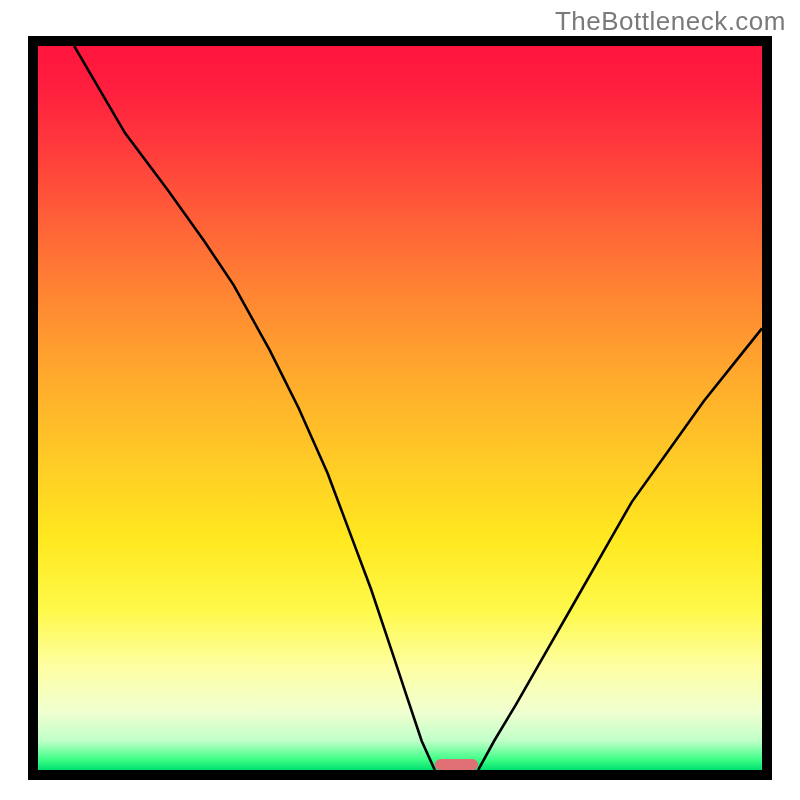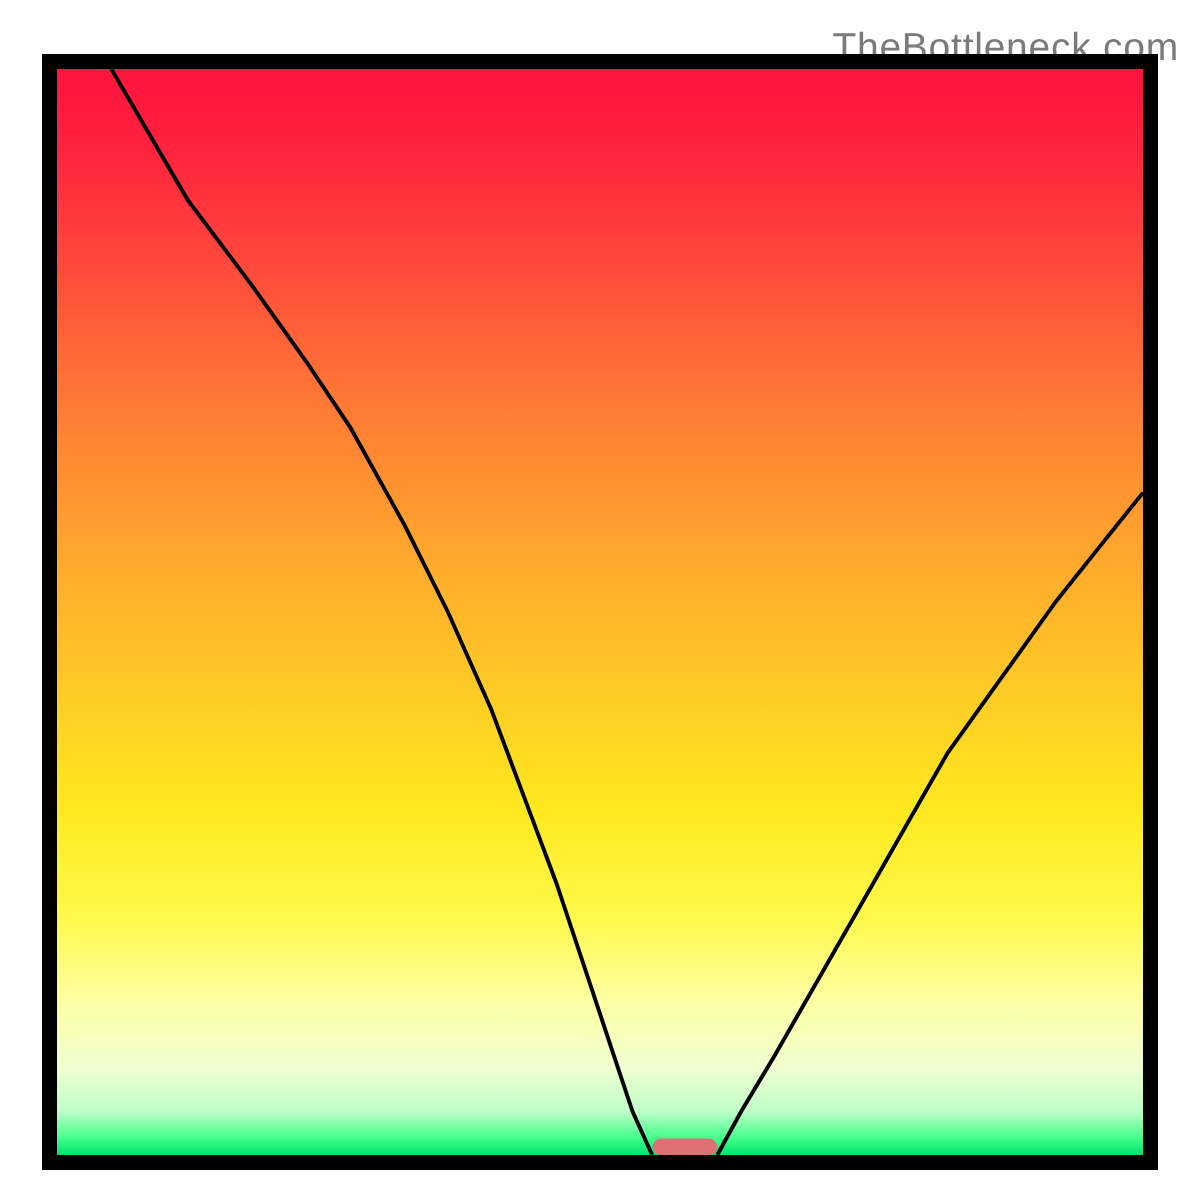--- a/index.html
+++ b/index.html
@@ -12,21 +12,21 @@
     overflow: hidden;
   }
   .frame {
     position: relative;
     width: 800px;
     height: 800px;
     box-sizing: border-box;
   }
   .watermark {
     position: absolute;
-    top: 16px;
+    top: 6px;
     right: 14px;
     font-size: 26px;
     font-weight: 500;
     color: #7a7a7a;
     letter-spacing: 0.5px;
   }
   .chart-box {
     position: absolute;
     left: 28px;
     top: 36px;

